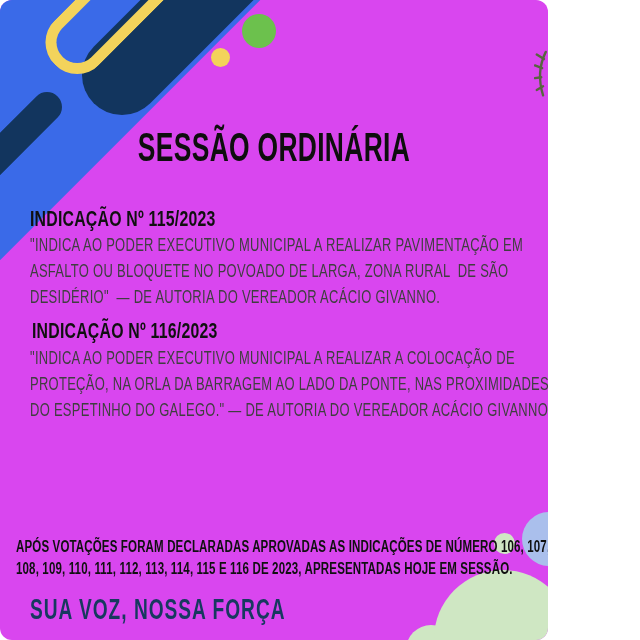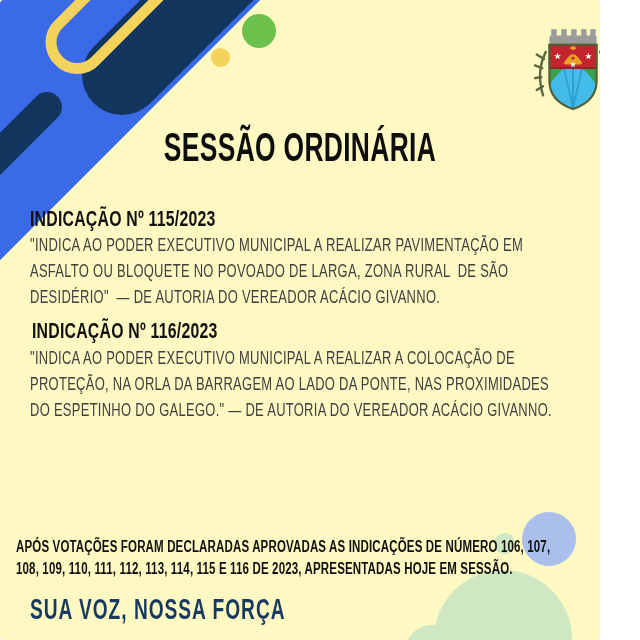--- a/index.html
+++ b/index.html
@@ -1,18 +1,18 @@
 <!DOCTYPE html>
 <html><head>
 <meta charset="utf-8">
 <style>
   html,body { margin:0; padding:0; background:#ffffff; }
   .canvas {
-    position:relative; width:600px; height:640px; overflow:hidden;
-    background:#fef9c3; border-radius:4px;
+    position:relative; width:548px; height:640px; overflow:hidden;
+    background:#d946ef; border-radius:12px;
     font-family:"Liberation Sans", sans-serif;
   }
   
   .shape { position:absolute; }
   .blue-band {
     left:-382px; top:-382px; width:600px; height:600px;
     background:#3a6ae8; border-radius:70px; transform:rotate(45deg);
   }
   .navy-band {
     left:82px; top:35px; width:460px; height:80px; border-radius:40px;

